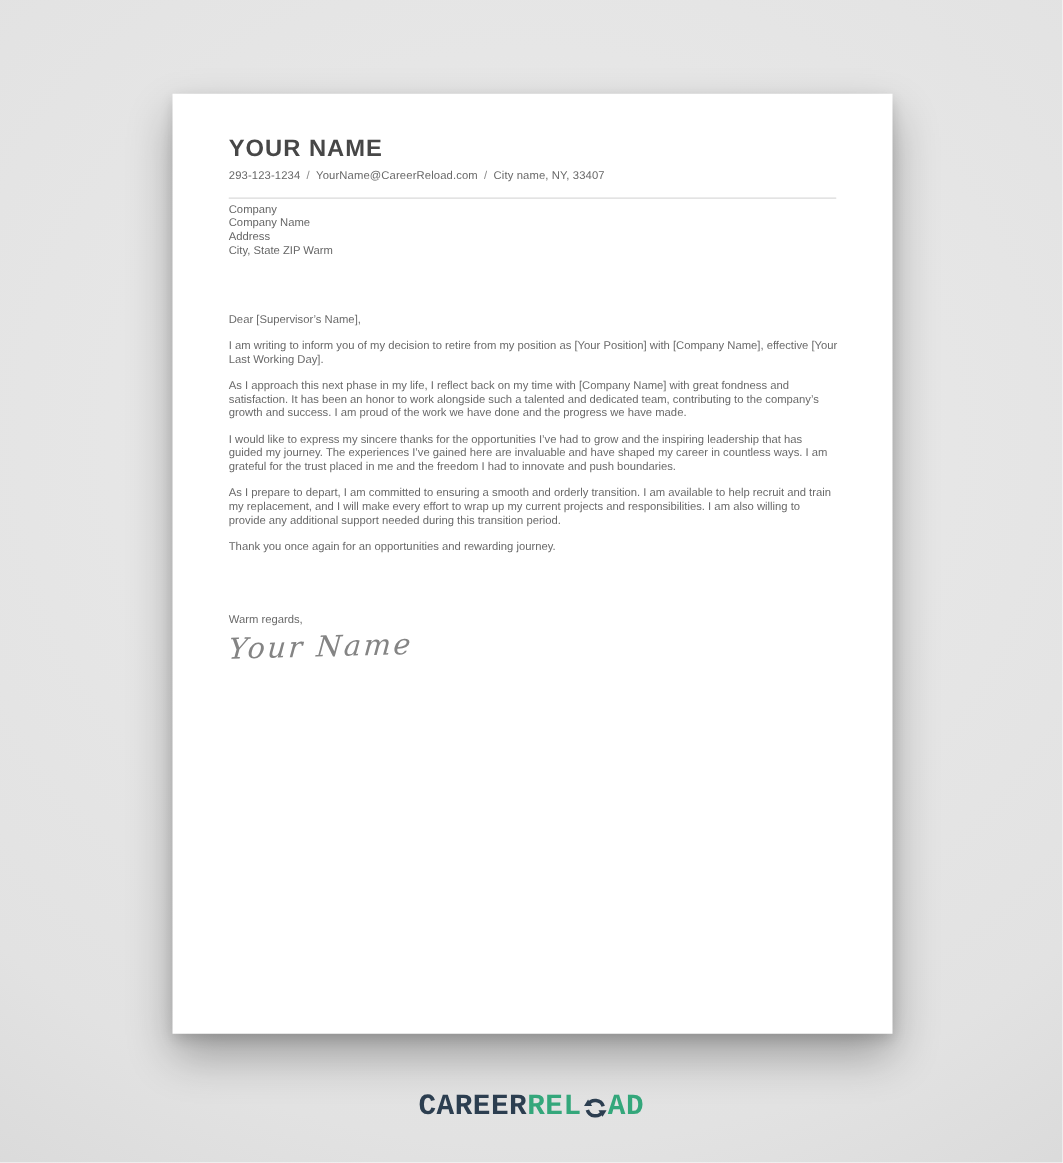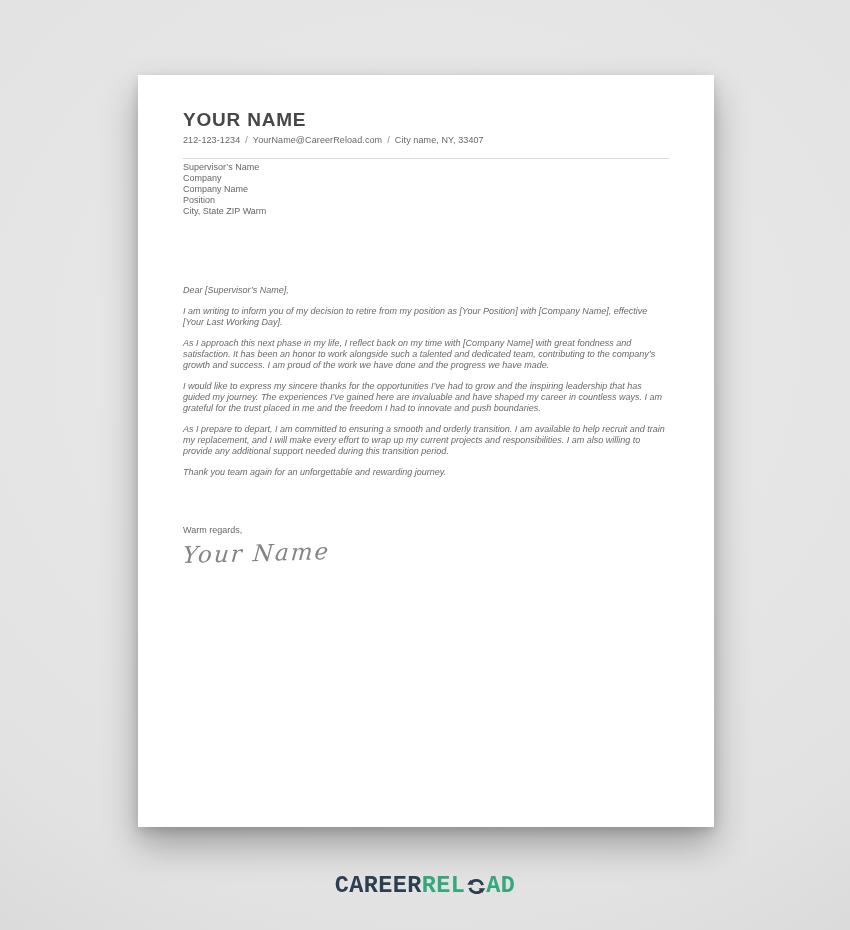--- a/index.html
+++ b/index.html
@@ -49,26 +49,25 @@
     font-size: 9px;
     color: #666666;
   }
   .recipient-block {
     margin-top: 3px;
     font-size: 9px;
     line-height: 11px;
     color: #666666;
   }
   .letter-body {
-    margin-top: 68px;
+    margin-top: 44px;
     font-size: 9px;
     line-height: 10.8px;
     color: #696969;
     width: 487px;
-    font-style: italic;
   }
   .letter-body p { margin-bottom: 10.5px; }
   .closing-line {
     margin-top: 47px;
     font-size: 9px;
     color: #696969;
   }
   .signature-script {
     margin-top: 7px;
     font-family: "DejaVu Serif", serif;
@@ -101,41 +100,40 @@
   }
 </style>
 </head>
 <body>
 
 <div class="letter-page">
 
   <div class="page-title">YOUR NAME</div>
 
   <div class="contact-line">
-    <span>212-123-1234</span><span class="contact-sep">/</span><span>YourName@CareerReload.com</span><span class="contact-sep">/</span><span>City name, NY, 33407</span>
+    <span>293-123-1234</span><span class="contact-sep">/</span><span>YourName@CareerReload.com</span><span class="contact-sep">/</span><span>City name, NY, 33407</span>
   </div>
 
   <hr class="header-divider">
 
 
   <div class="recipient-block">
-    <div>Supervisor’s Name</div>
     <div>Company</div>
     <div>Company Name</div>
-    <div>Position</div>
+    <div>Address</div>
     <div>City, State ZIP Warm</div>
   </div>
 
   <div class="letter-body">
     <p>Dear [Supervisor’s Name],</p>
     <p>I am writing to inform you of my decision to retire from my position as [Your Position] with [Company Name], effective [Your Last Working Day].</p>
     <p>As I approach this next phase in my life, I reflect back on my time with [Company Name] with great fondness and satisfaction. It has been an honor to work alongside such a talented and dedicated team, contributing to the company’s growth and success. I am proud of the work we have done and the progress we have made.</p>
     <p>I would like to express my sincere thanks for the opportunities I’ve had to grow and the inspiring leadership that has guided my journey. The experiences I’ve gained here are invaluable and have shaped my career in countless ways. I am grateful for the trust placed in me and the freedom I had to innovate and push boundaries.</p>
     <p>As I prepare to depart, I am committed to ensuring a smooth and orderly transition. I am available to help recruit and train my replacement, and I will make every effort to wrap up my current projects and responsibilities. I am also willing to provide any additional support needed during this transition period.</p>
-    <p>Thank you team again for an unforgettable and rewarding journey.</p>
+    <p>Thank you once again for an opportunities and rewarding journey.</p>
   </div>
 
   <div class="closing-line">Warm regards,</div>
 
   <div class="signature-script">Your Name</div>
 
 </div>
 
 <div class="site-logo">
   <span class="logo-navy">CAREER</span>

